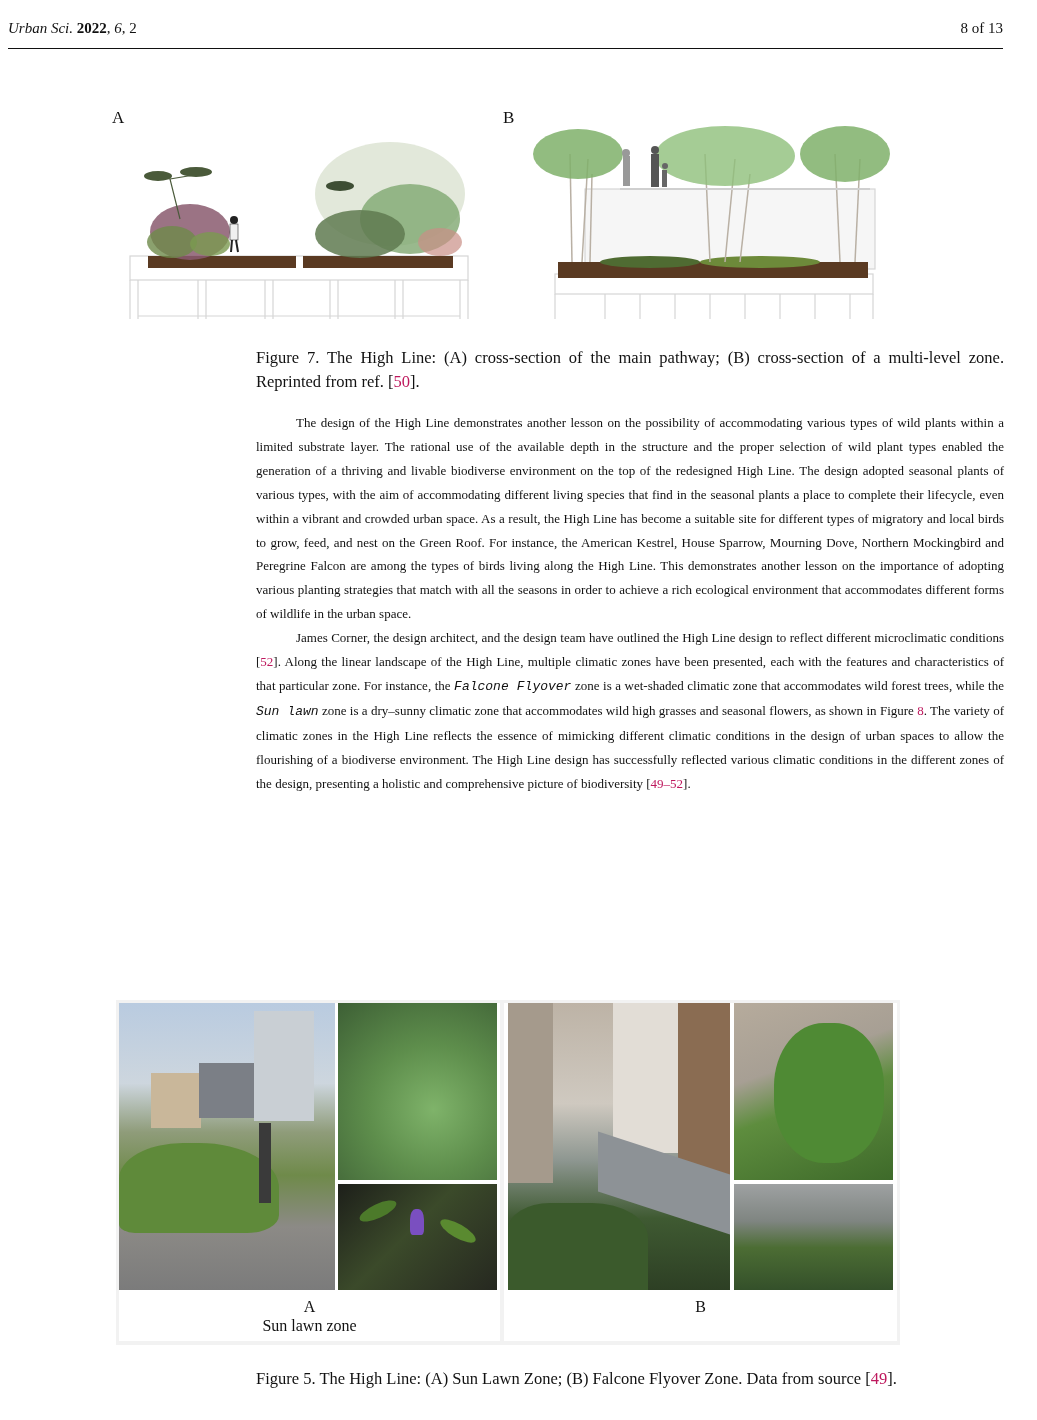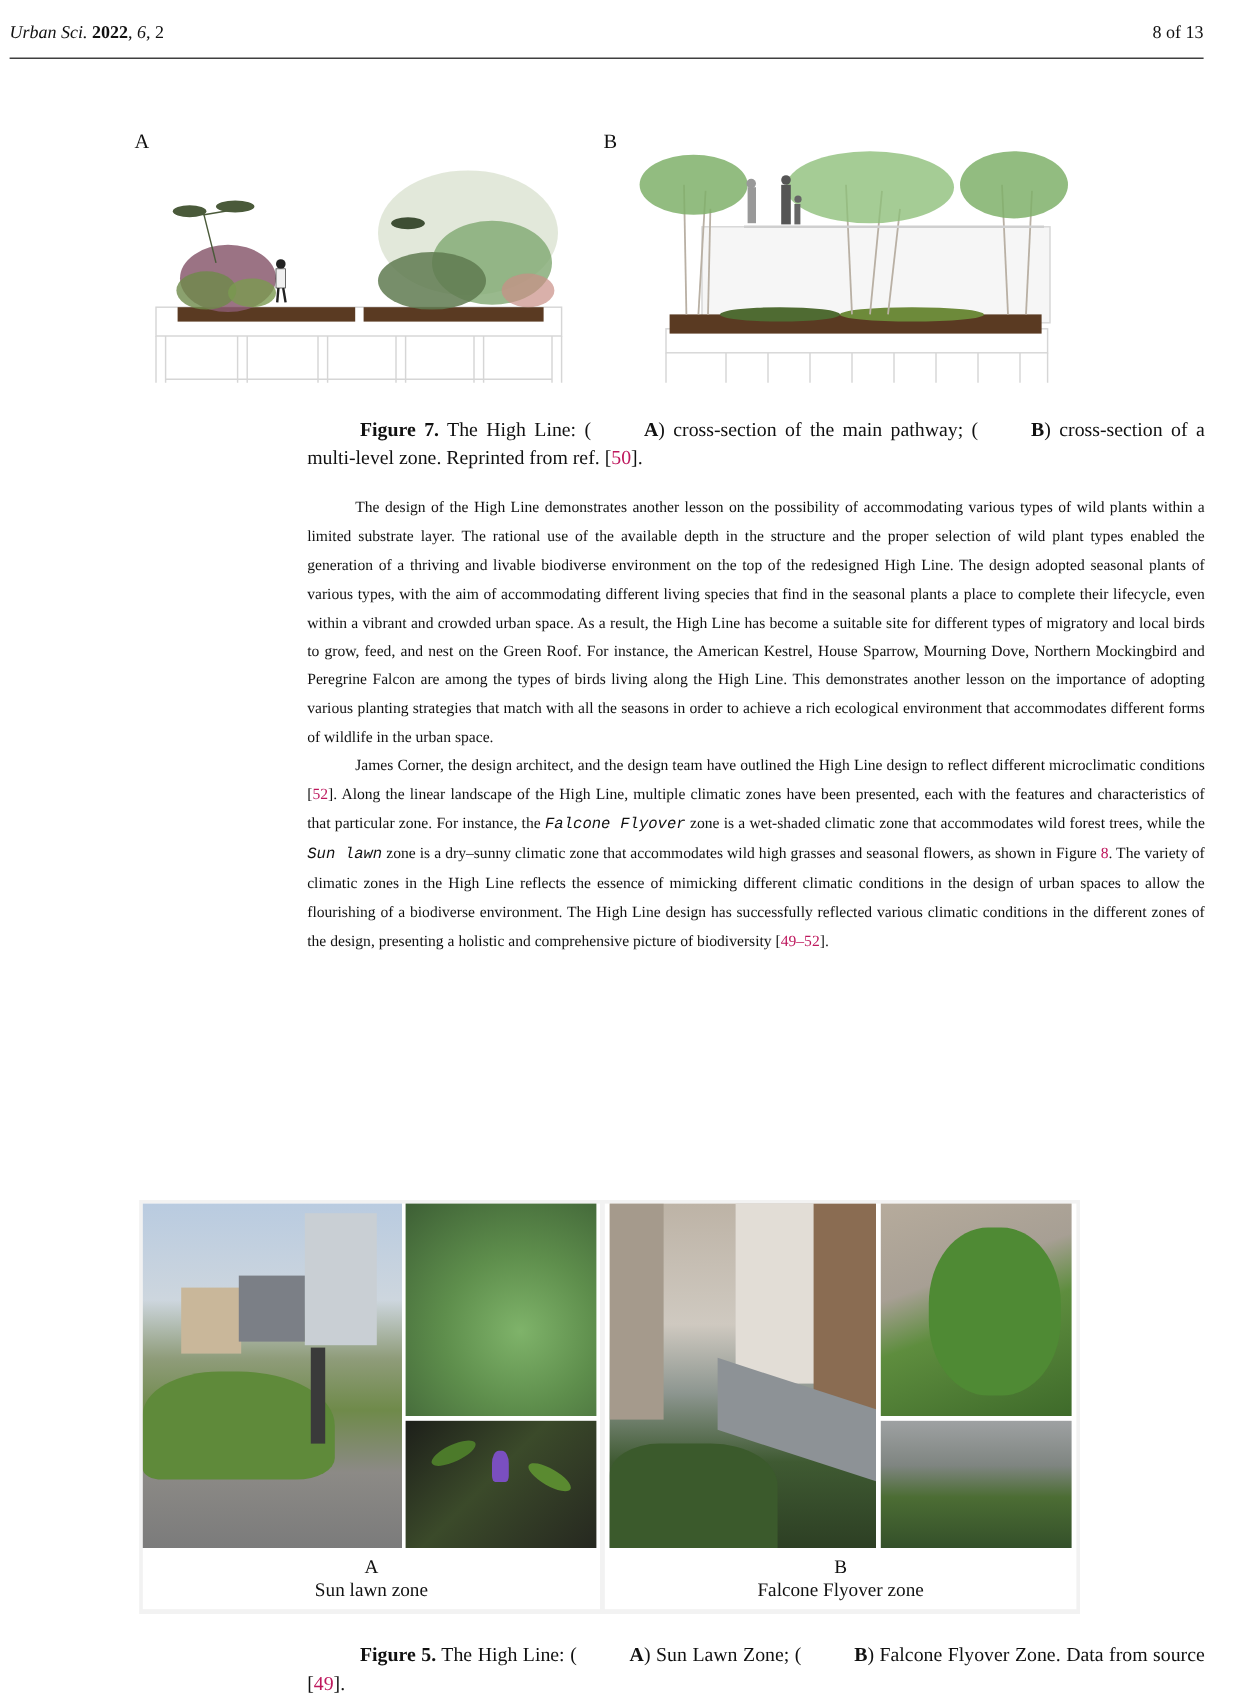--- a/index.html
+++ b/index.html
@@ -11,21 +11,21 @@
   .header .left { position: absolute; left: 0; top: 2px; }
   .header .left i { font-style: italic; }
   .header .right { position: absolute; right: 0; top: 2px; }
 
   
   .fig7 { position: absolute; left: 110px; top: 104px; width: 800px; height: 220px; }
   .panel-label { position: absolute; font-size: 17px; }
   .sect { position: absolute; }
 
   .caption { position: absolute; left: 256px; width: 748px; font-size: 16.5px; line-height: 24px; text-align: justify; }
-  .caption b { font-weight: bold; margin-left: 44px; }
+  .caption b { font-weight: normal; }
   .cite { color: #be185d; }
 
   .body-text { position: absolute; left: 256px; top: 411px; width: 748px;
                font-size: 13px; line-height: 23.9px; text-align: justify; }
   .body-text p { margin: 0; text-indent: 40px; }
   .body-text i { font-style: italic; font-family: Liberation Mono, monospace; }
 
   
   .fig8 { position: absolute; left: 116px; top: 1000px; width: 784px; height: 345px;
           background: #f2f2f2; }
@@ -170,19 +170,18 @@
       <div style="position:absolute; left:105px; top:0; width:80px; height:150px; background:#e2ddd6;"></div>
       <div style="position:absolute; left:170px; top:0; width:52px; height:190px; background:#8a6c52;"></div>
       <div style="position:absolute; left:90px; top:150px; width:132px; height:60px; background:#8d9296; transform:skewY(18deg);"></div>
       <div style="position:absolute; left:0; top:200px; width:140px; height:87px; background:#3b5a2c; border-radius:30% 40% 0 0;"></div>
     </div>
     <div class="ph" style="left:230px; top:0; width:159px; height:177px; background: linear-gradient(160deg, #b6ab9c 0%, #a79f94 35%, #5e8d3e 55%, #3e6a2a 100%);">
       <div style="position:absolute; left:40px; top:20px; width:110px; height:140px; background:#4f8a34; border-radius:45%;"></div>
     </div>
     <div class="ph" style="left:230px; top:181px; width:159px; height:106px; background: linear-gradient(180deg, #9ea1a2 0%, #7f8581 35%, #4c6d34 60%, #34502a 100%);"></div>
     <div class="lbl" style="top:294px;">B</div>
-    <div class="lbl" style="top:313px;">Falcone Flyover zone</div>
   </div>
 </div>
 
 <div class="caption" style="top:1367px;">
   <b>Figure 5.</b><span> The High Line: (</span><b>A</b><span>) Sun Lawn Zone; (</span><b>B</b><span>) Falcone Flyover Zone. Data from source [</span><span class="cite">49</span><span>].</span>
 </div>
 
 </body></html>

